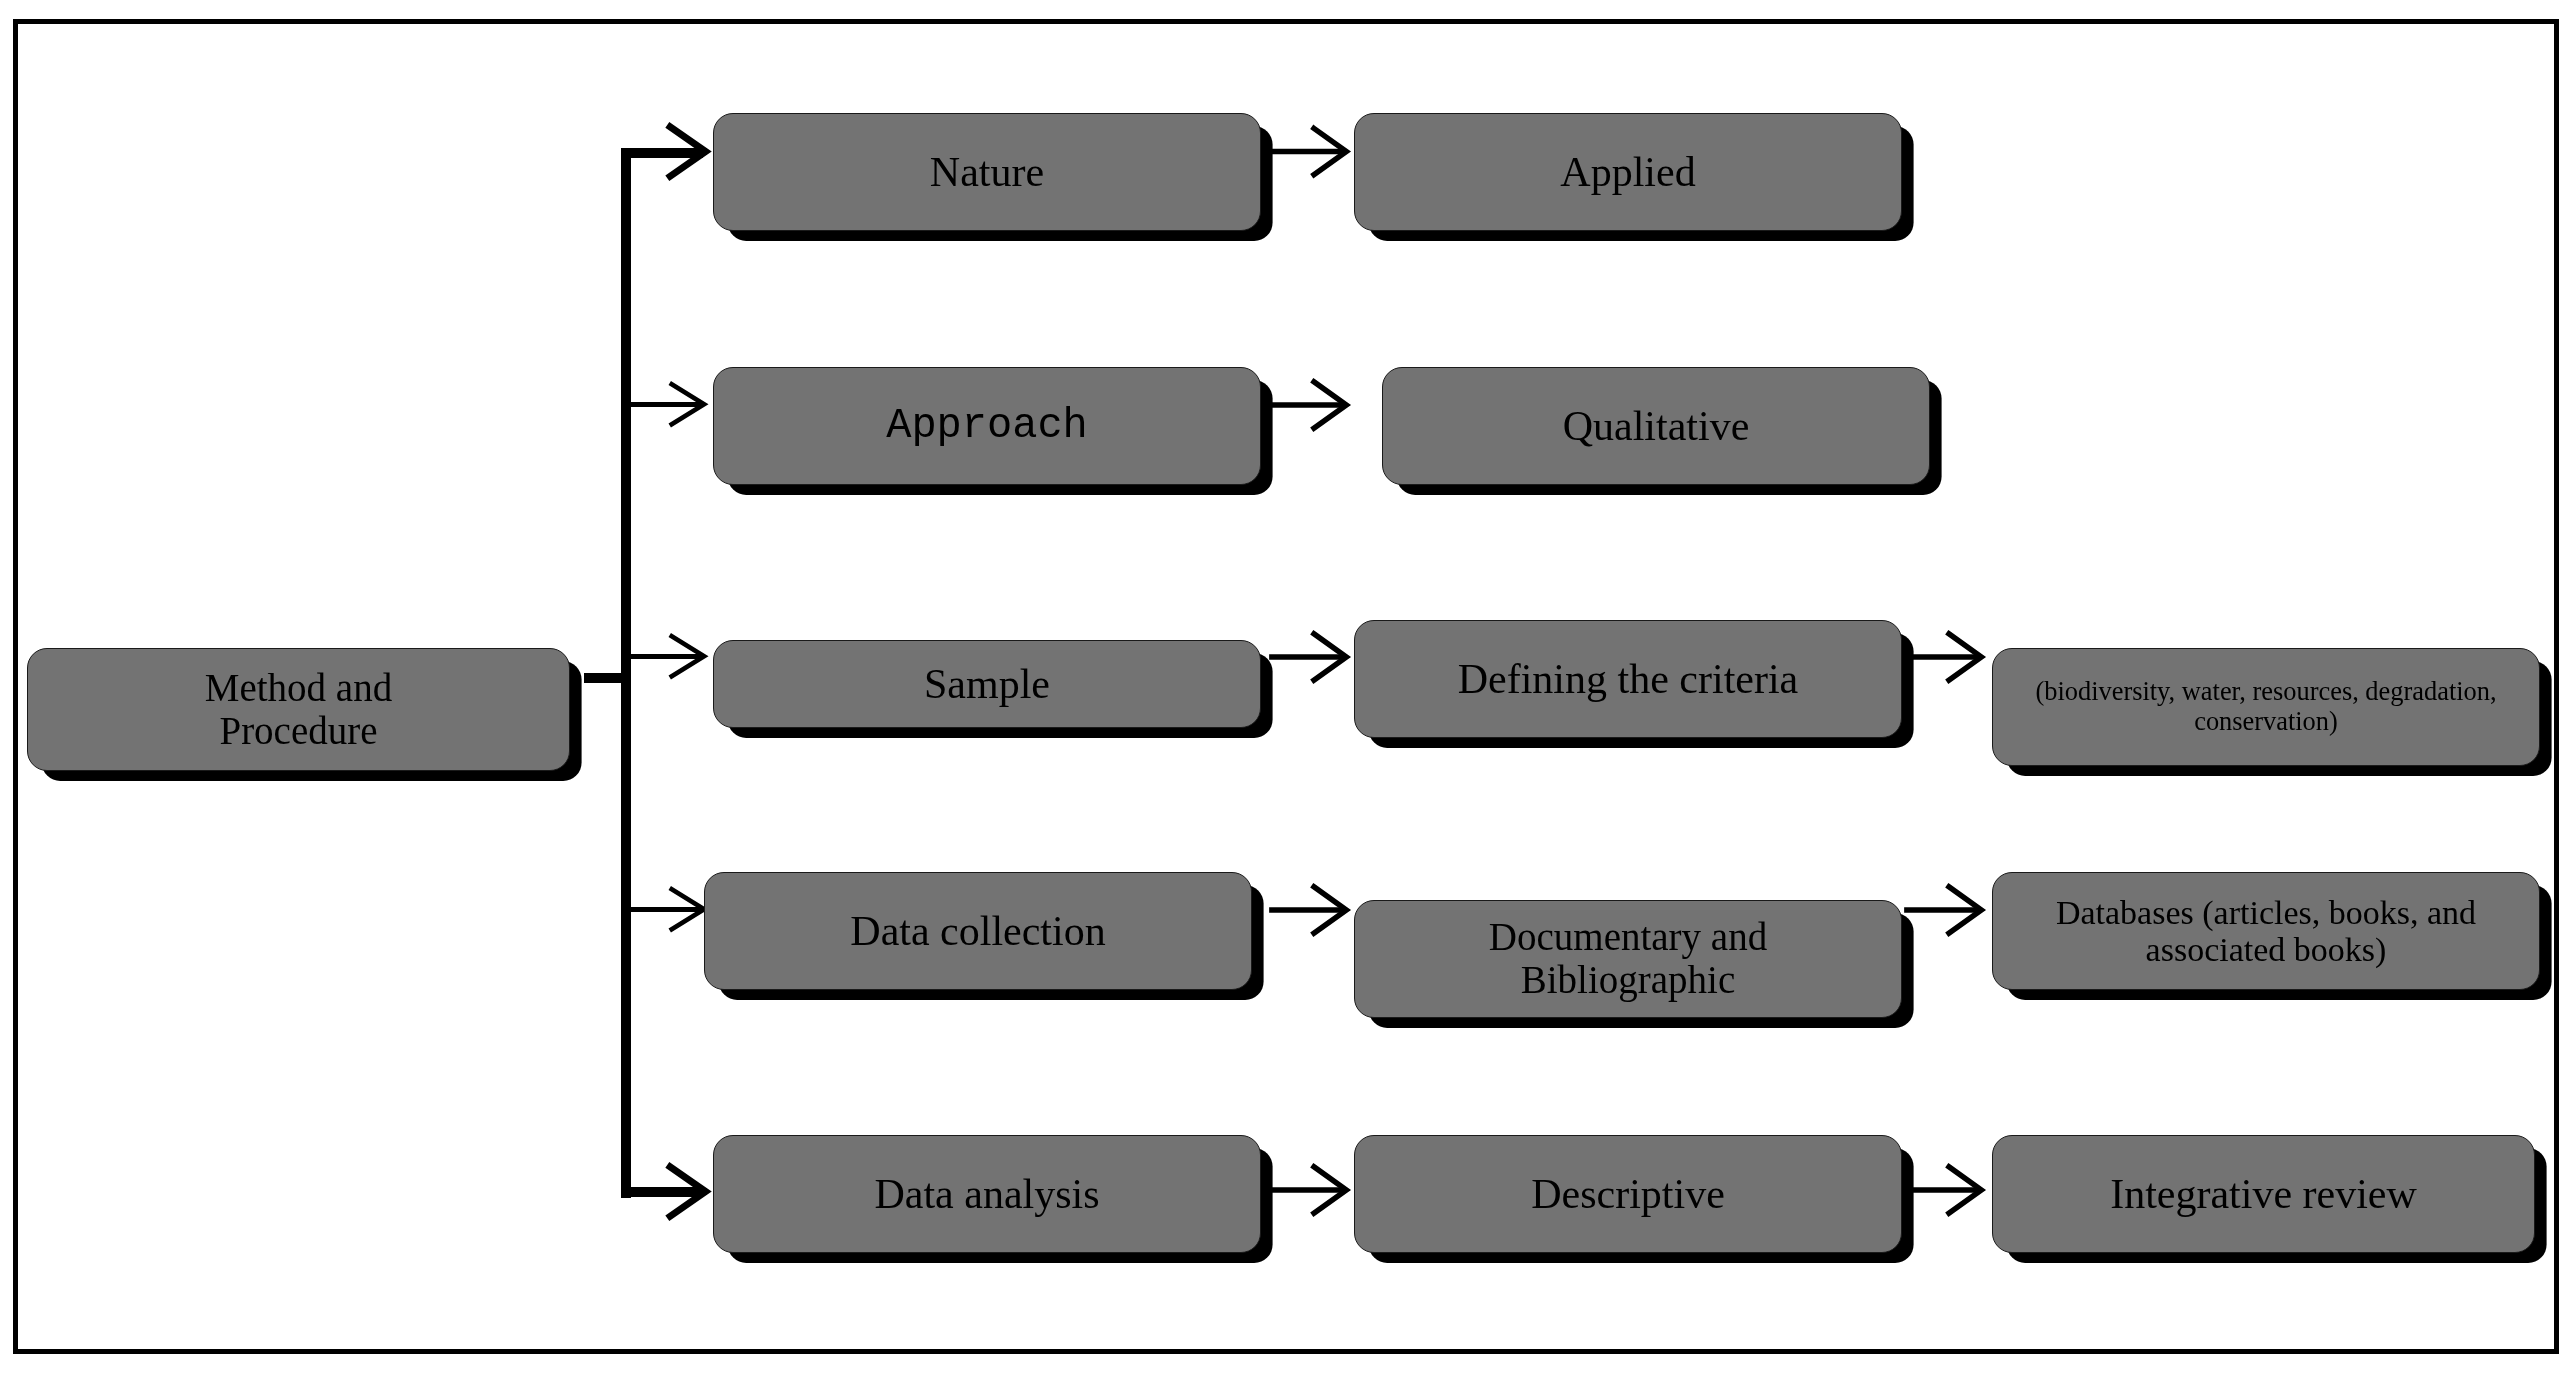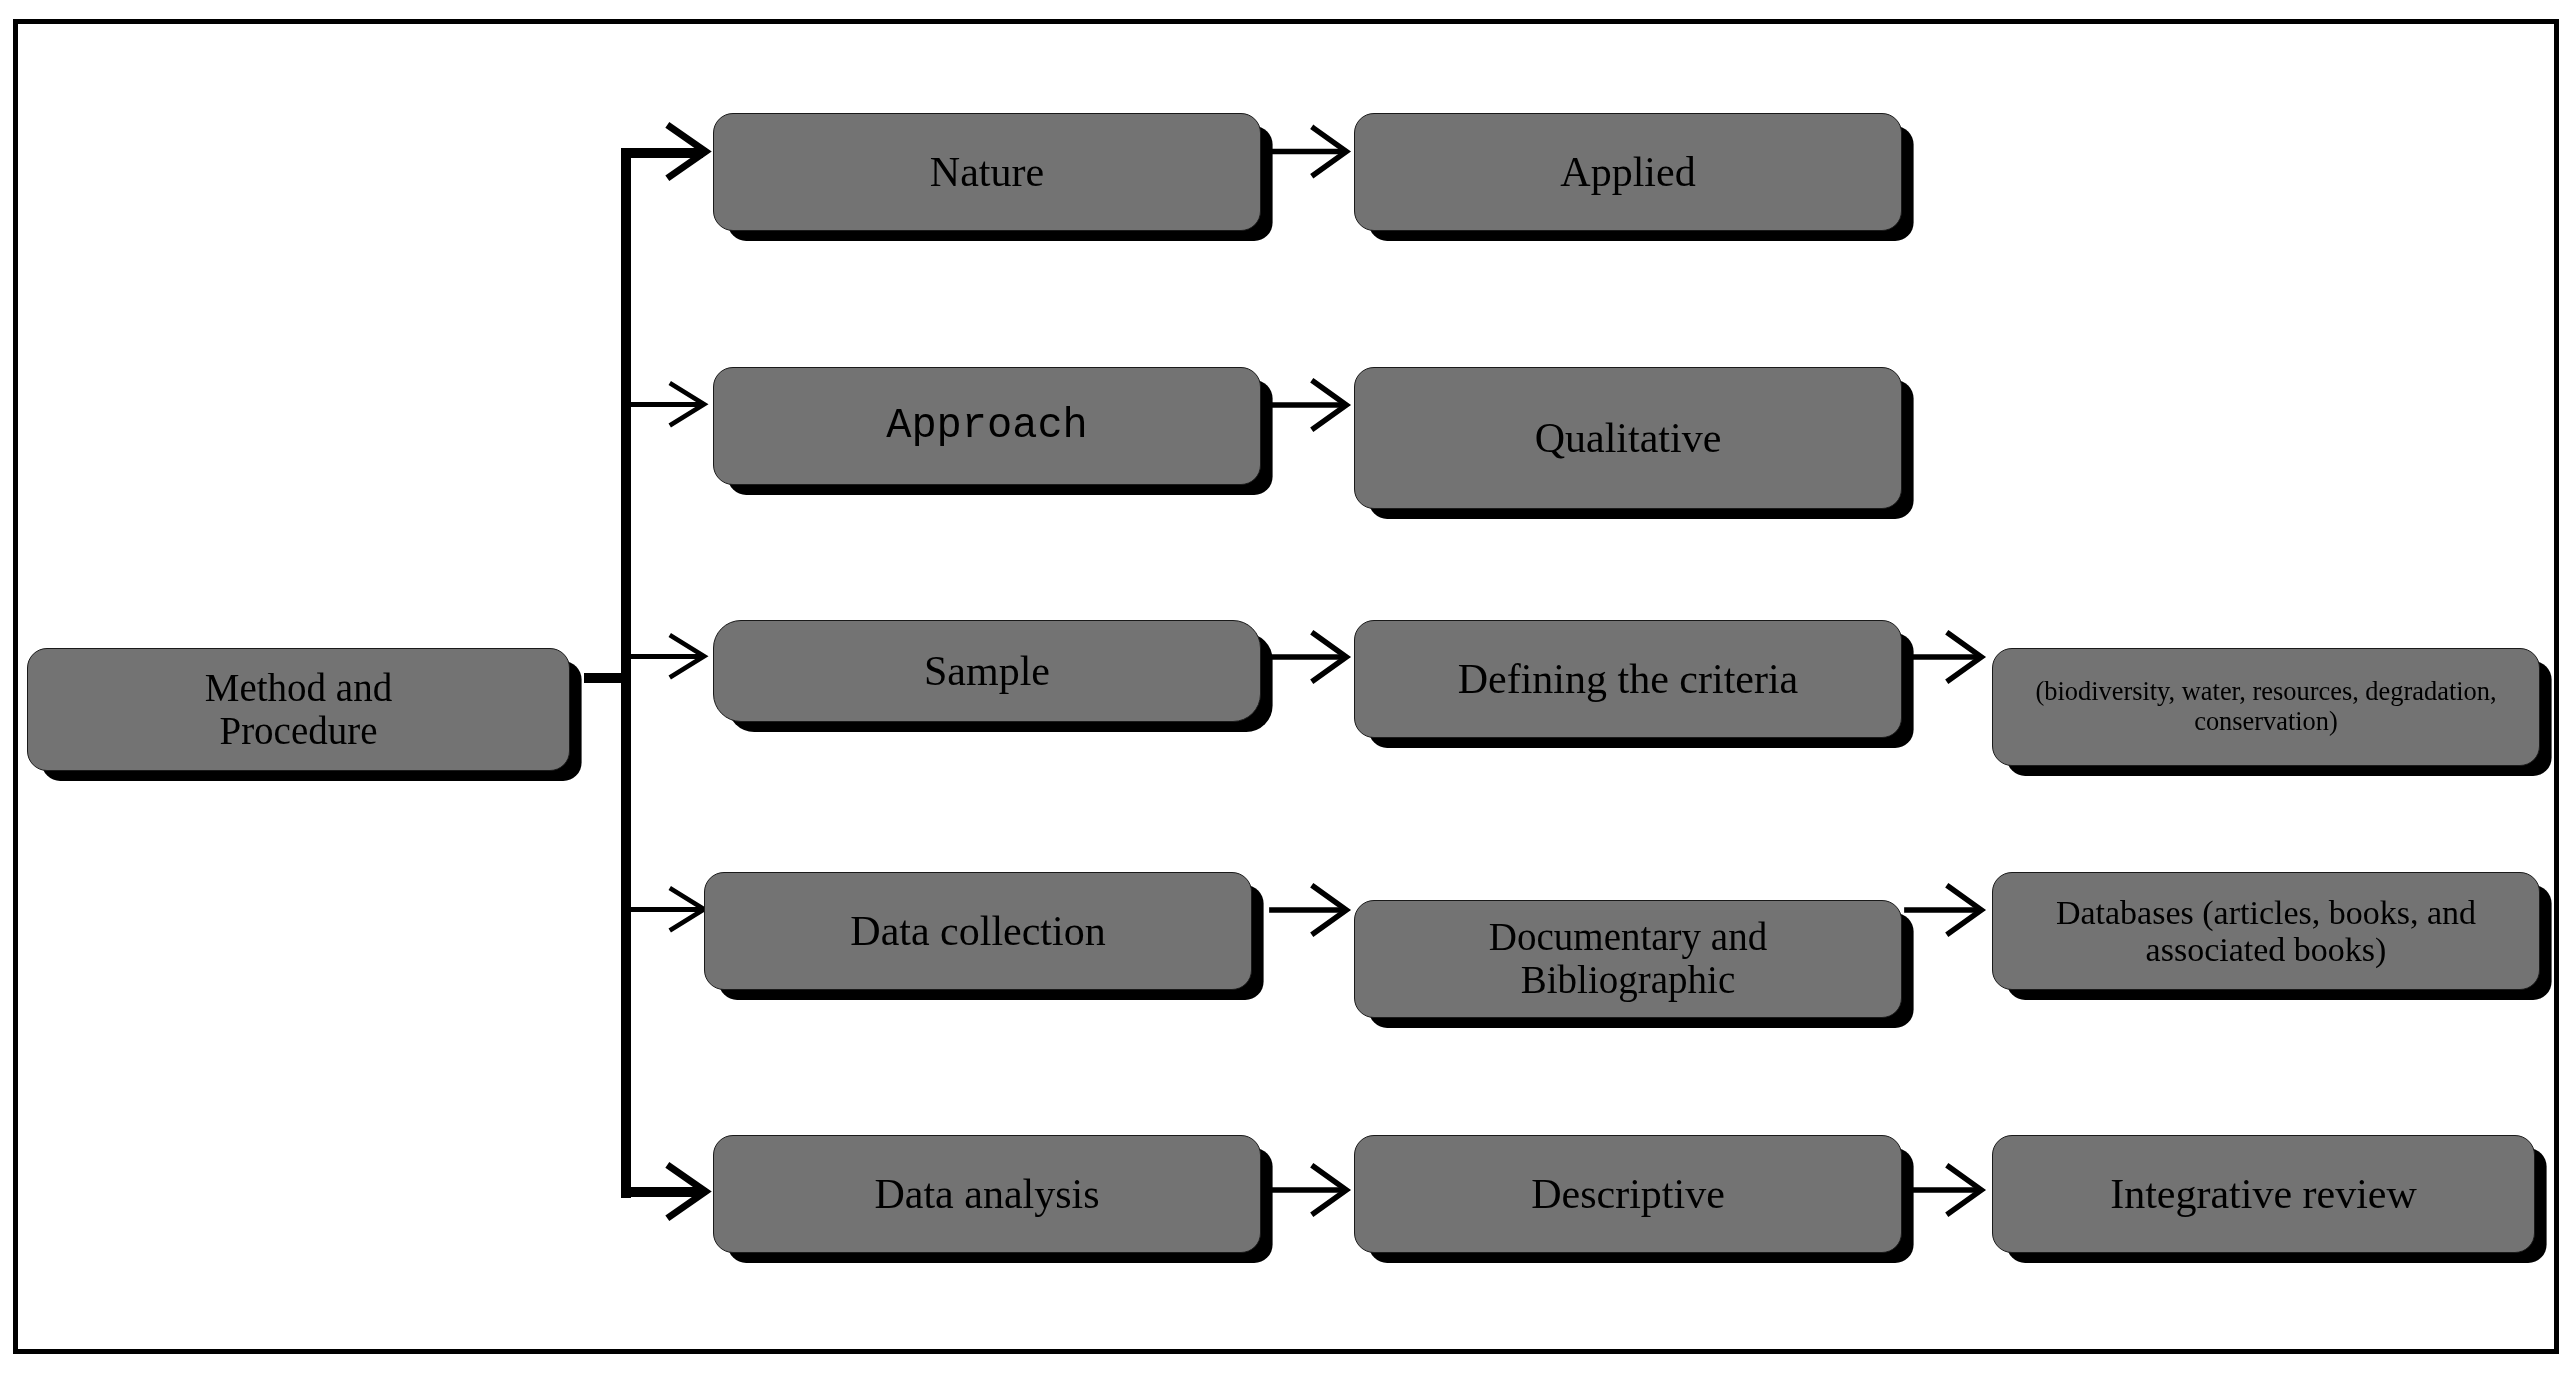--- a/index.html
+++ b/index.html
@@ -148,34 +148,34 @@
     <line x1="0" y1="44" x2="95" y2="44" stroke="#000" stroke-width="7"></line>
     <polyline points="58,14 100,44 58,74" fill="none" stroke="#000" stroke-width="7" stroke-linecap="square"></polyline>
   </svg>
 
   <div class="node t-lg" style="left:713px; top:113px; width:548px; height:118px;">
     <span class="label">Nature</span>
   </div>
   <div class="node t-lg" style="left:713px; top:367px; width:548px; height:118px;font-family:Liberation Mono, monospace;">
     <span class="label">Approach</span>
   </div>
-  <div class="node t-lg" style="left:713px; top:620px; width:548px; height:102px;border-radius:28px;">
+  <div class="node t-lg" style="left:713px; top:640px; width:548px; height:88px;">
     <span class="label">Sample</span>
   </div>
   <div class="node t-lg" style="left:704px; top:872px; width:548px; height:118px;">
     <span class="label">Data collection</span>
   </div>
   <div class="node t-lg" style="left:713px; top:1135px; width:548px; height:118px;">
     <span class="label">Data analysis</span>
   </div>
 
   <div class="node t-lg" style="left:1354px; top:113px; width:548px; height:118px;">
     <span class="label">Applied</span>
   </div>
-  <div class="node t-lg" style="left:1354px; top:367px; width:548px; height:142px;">
+  <div class="node t-lg" style="left:1382px; top:367px; width:548px; height:118px;">
     <span class="label">Qualitative</span>
   </div>
   <div class="node t-lg" style="left:1354px; top:620px; width:548px; height:118px;">
     <span class="label">Defining the criteria</span>
   </div>
   <div class="node t-md" style="left:1354px; top:872px; width:548px; height:118px;">
     <span class="label">
       <span class="main-line">Documentary and</span>
       <span class="main-line">Bibliographic</span>
     </span>

